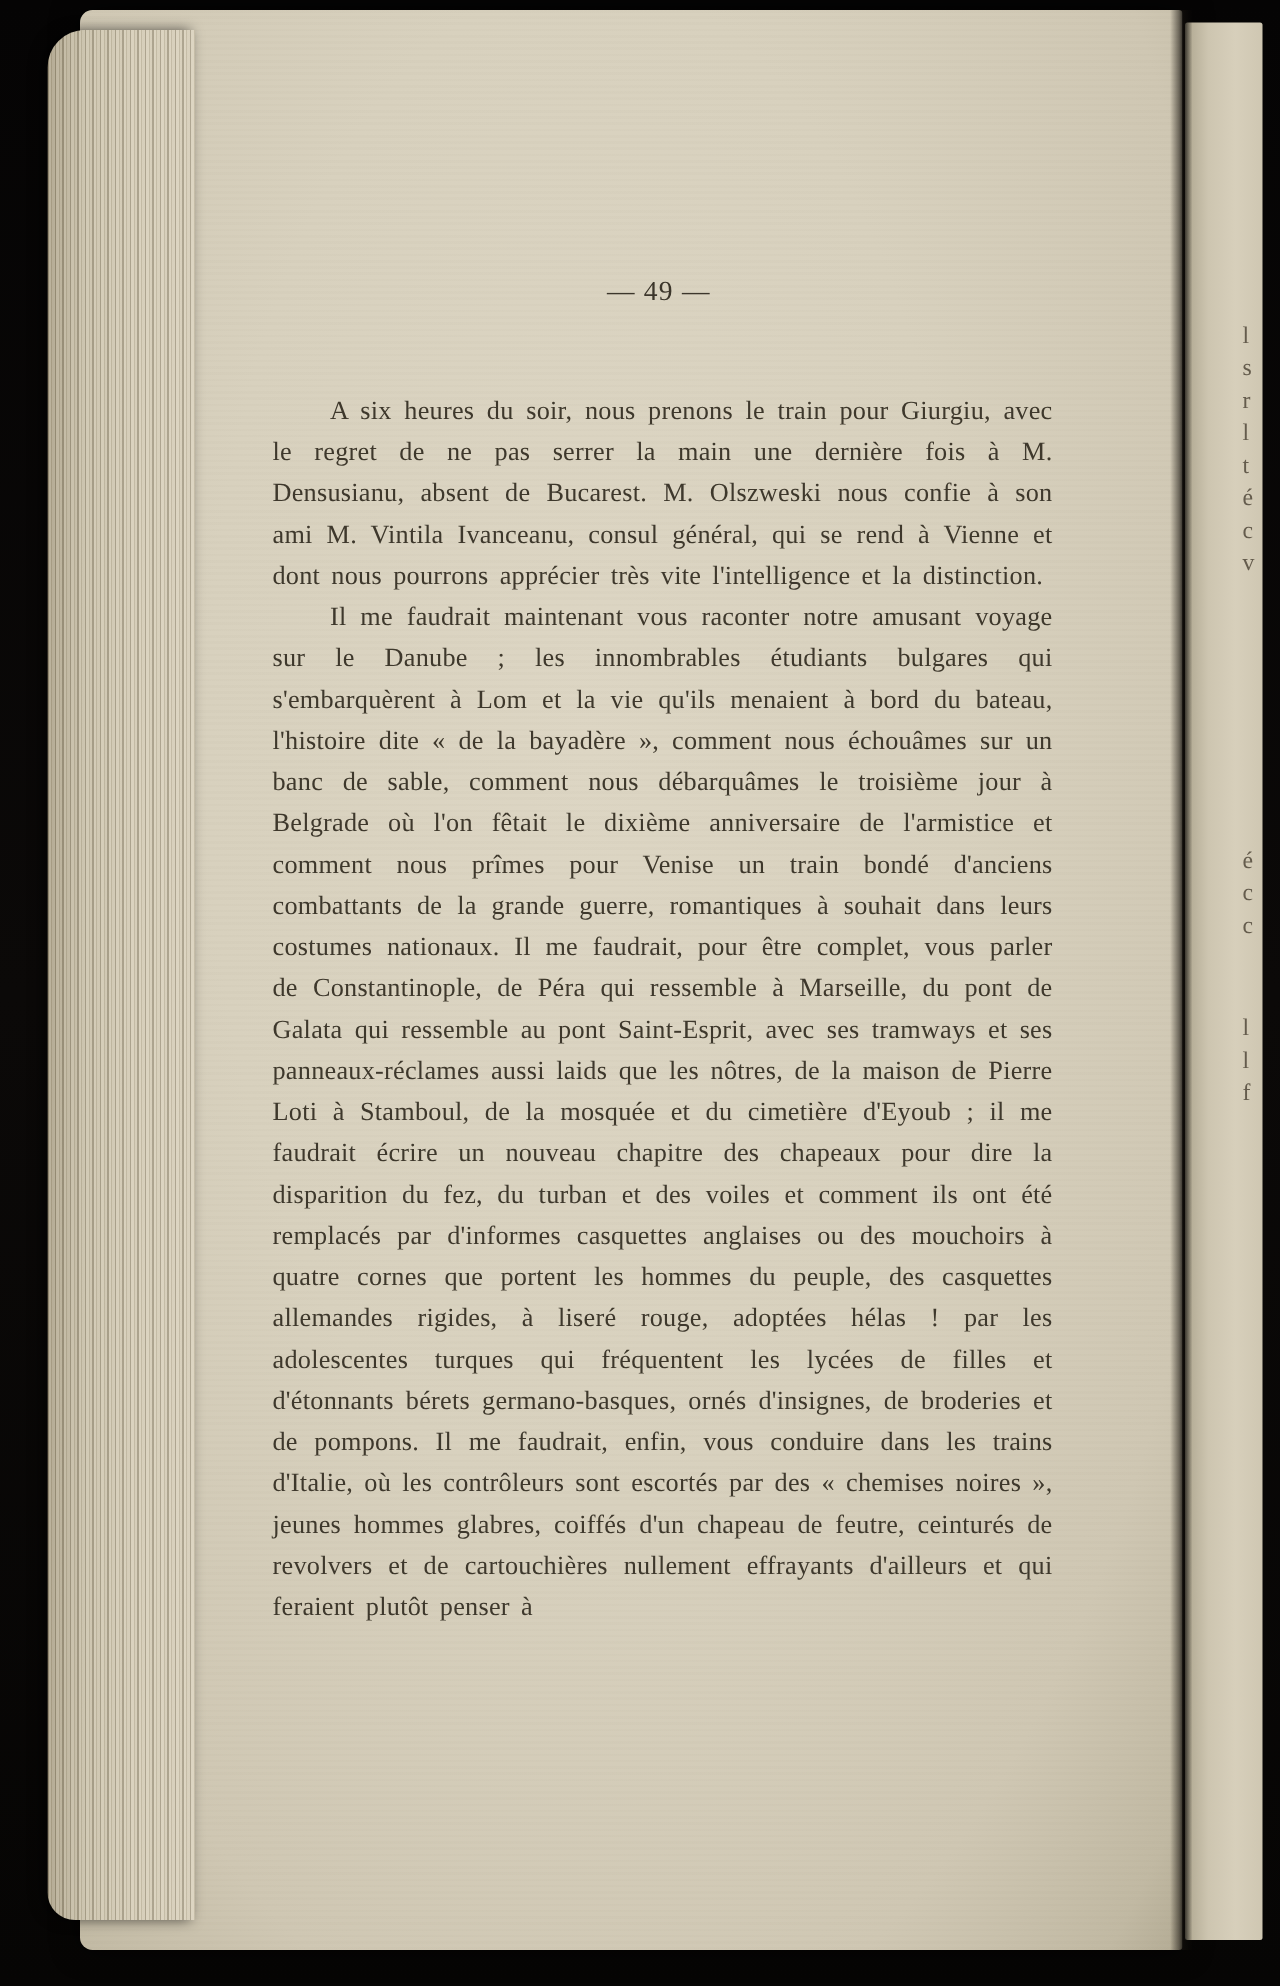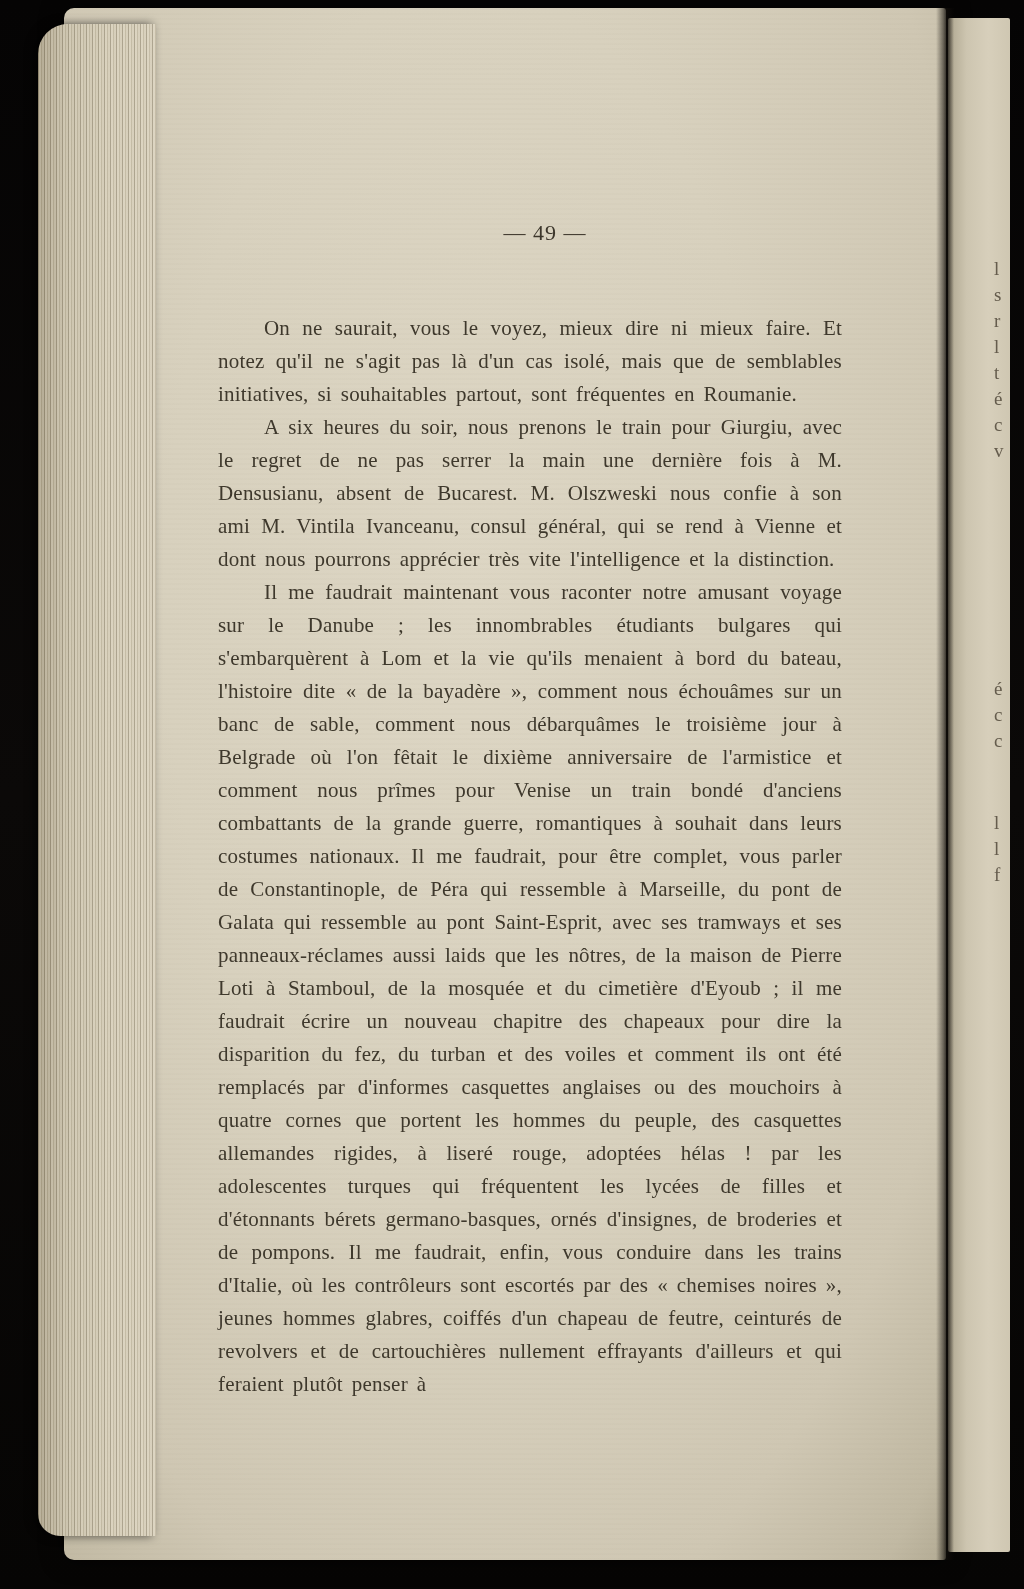--- a/index.html
+++ b/index.html
@@ -45,21 +45,21 @@
     border-radius: 10px 3px 3px 10px;
     background:
       repeating-linear-gradient(0deg, rgba(118, 108, 84, 0.025) 0 2px, rgba(0,0,0,0) 2px 5px),
       radial-gradient(ellipse at 46% 38%, #ddd6c4 0%, #d8d1be 45%, #cfc7b3 78%, #c1b9a3 94%, #b3ab94 100%);
     box-shadow: 0 0 22px rgba(0,0,0,0.65);
     z-index: 1;
   }
 
   .page-number {
     position: absolute;
-    left: 233px;
+    left: 215px;
     top: 220px;
     width: 624px;
     text-align: center;
     font-size: 22px;
     letter-spacing: 1px;
     color: #3c362b;
     z-index: 3;
   }
 
   .text-block {
@@ -131,21 +131,20 @@
 
 <div class="scan">
 
   <div class="page-stack"></div>
 
   <div class="page"></div>
 
   <div class="page-number">— 49 —</div>
 
   <div class="text-block">
-    <p>On ne saurait, vous le voyez, mieux dire ni mieux faire. Et notez qu'il ne s'agit pas là d'un cas isolé, mais que de semblables initiatives, si souhaitables partout, sont fréquentes en Roumanie.</p>
     <p>A six heures du soir, nous prenons le train pour Giurgiu, avec le regret de ne pas serrer la main une dernière fois à M. Densusianu, absent de Bucarest. M. Olszweski nous confie à son ami M. Vintila Ivanceanu, consul général, qui se rend à Vienne et dont nous pourrons apprécier très vite l'intelligence et la distinction.</p>
     <p>Il me faudrait maintenant vous raconter notre amusant voyage sur le Danube ; les innombrables étudiants bulgares qui s'embarquèrent à Lom et la vie qu'ils menaient à bord du bateau, l'histoire dite « de la bayadère », comment nous échouâmes sur un banc de sable, comment nous débarquâmes le troisième jour à Belgrade où l'on fêtait le dixième anniversaire de l'armistice et comment nous prîmes pour Venise un train bondé d'anciens combattants de la grande guerre, romantiques à souhait dans leurs costumes nationaux. Il me faudrait, pour être complet, vous parler de Constantinople, de Péra qui ressemble à Marseille, du pont de Galata qui ressemble au pont Saint-Esprit, avec ses tramways et ses panneaux-réclames aussi laids que les nôtres, de la maison de Pierre Loti à Stamboul, de la mosquée et du cimetière d'Eyoub ; il me faudrait écrire un nouveau chapitre des chapeaux pour dire la disparition du fez, du turban et des voiles et comment ils ont été remplacés par d'informes casquettes anglaises ou des mouchoirs à quatre cornes que portent les hommes du peuple, des casquettes allemandes rigides, à liseré rouge, adoptées hélas ! par les adolescentes turques qui fréquentent les lycées de filles et d'étonnants bérets germano-basques, ornés d'insignes, de broderies et de pompons. Il me faudrait, enfin, vous conduire dans les trains d'Italie, où les contrôleurs sont escortés par des « chemises noires », jeunes hommes glabres, coiffés d'un chapeau de feutre, ceinturés de revolvers et de cartouchières nullement effrayants d'ailleurs et qui feraient plutôt penser à</p>
   </div>
 
   <div class="page-gap"></div>
 
   <div class="next-page">
     <div class="edge-col col1">
         <span>l</span>
         <span>s</span>

